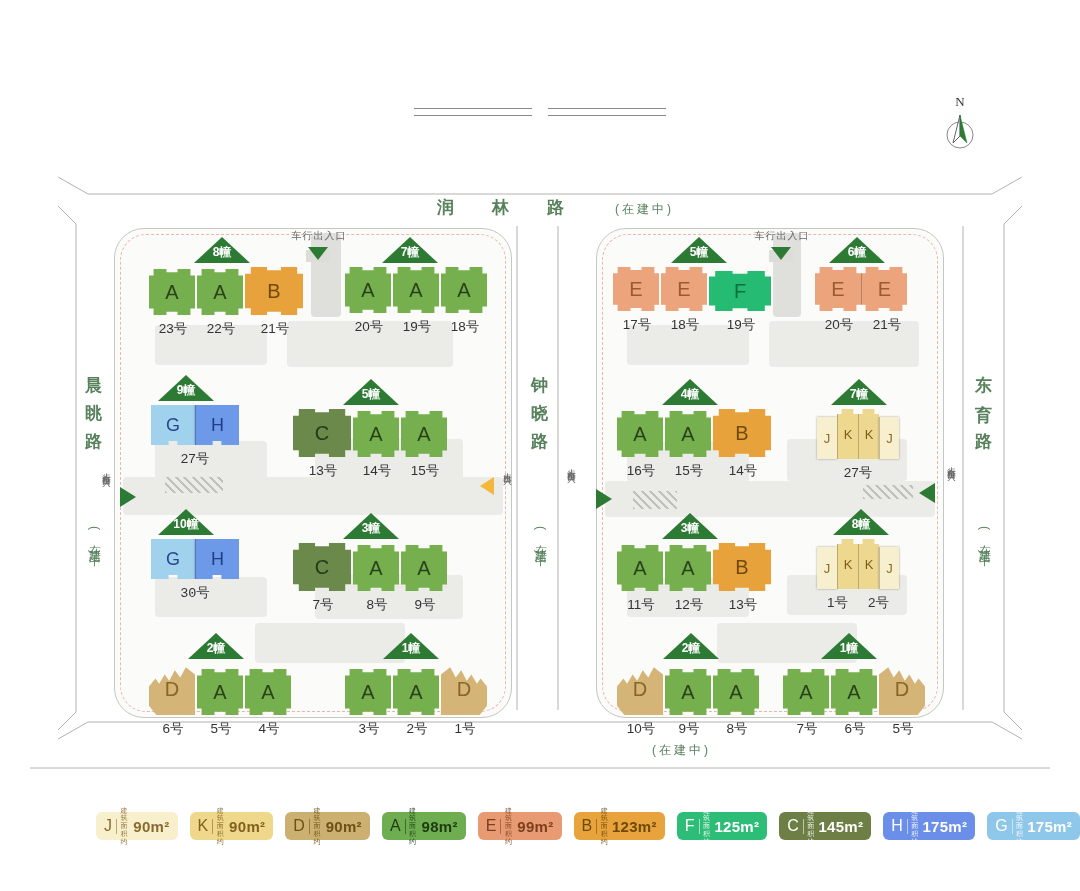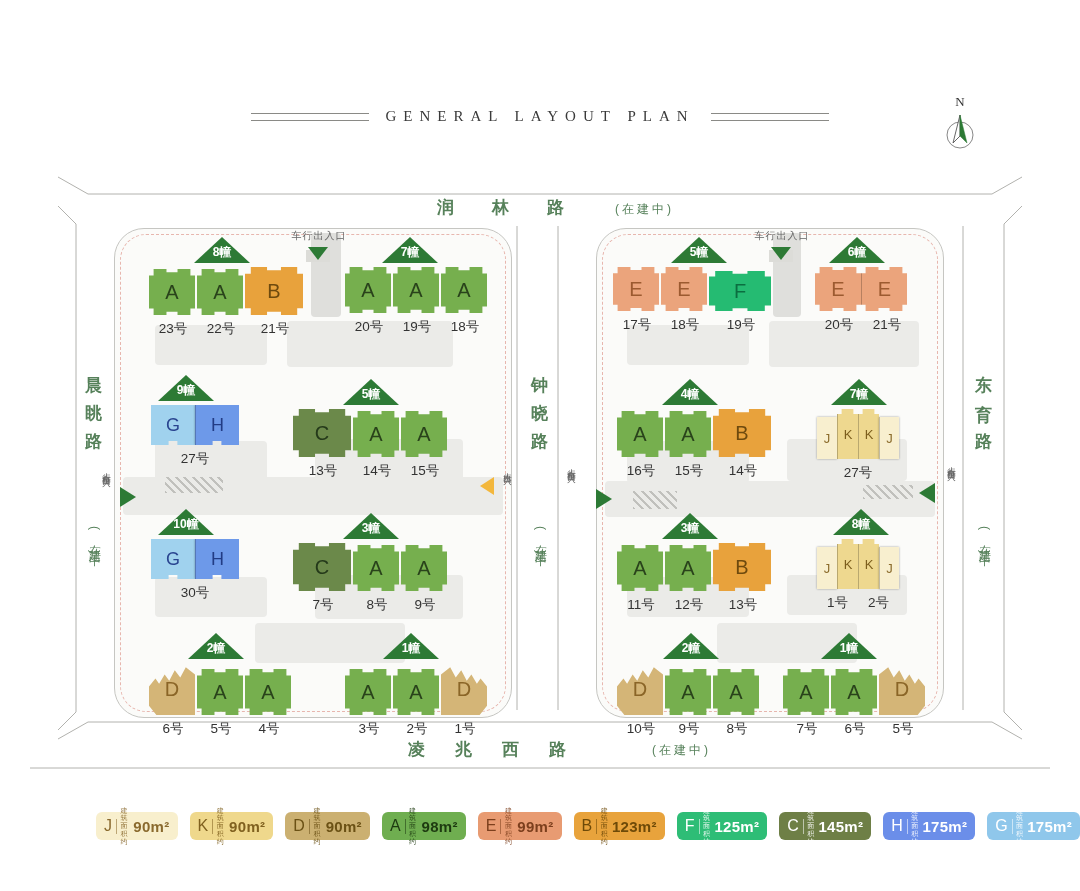--- a/index.html
+++ b/index.html
@@ -80,21 +80,20 @@
   .watermark{position:absolute;right:2px;top:854px;font-size:28px;font-weight:700;color:#fff;
              text-shadow:2px 2px 2px rgba(70,70,70,.6),-1px -1px 1px rgba(140,140,140,.35),1px -1px 1px rgba(120,120,120,.3);}
 </style>
 </head>
 <body>
 
 <div class="page">
 
   <div class="subtitle-row">
     <div class="dbl-line"></div>
-    <div class="subtitle">GENERAL LAYOUT PLAN</div>
     <div class="dbl-line"></div>
   </div>
 
   <div class="north">
     <span class="n-label">N</span>
     <svg width="38" height="42" viewBox="0 0 38 42">
       <circle cx="19" cy="24" r="13" fill="none" stroke="#888" stroke-width="1"></circle>
       <polygon points="19,4 12,32 19,25" fill="#ffffff" stroke="#555" stroke-width="0.9"></polygon>
       <polygon points="19,4 26,32 19,25" fill="#2d7a35" stroke="#2d7a35" stroke-width="0.5"></polygon>
     </svg>
@@ -117,21 +116,20 @@
       <line x1="30" y1="608" x2="1050" y2="608"></line>
       <line x1="517" y1="66" x2="517" y2="550"></line>
       <line x1="558" y1="66" x2="558" y2="550"></line>
       <line x1="963" y1="66" x2="963" y2="550"></line>
     </g>
   </svg>
 
   <div class="road-h" style="left:437px;top:196px;letter-spacing:38px;">润林路</div>
   <div class="road-status-h" style="left:615px;top:201px;">(在建中)</div>
 
-  <div class="road-h" style="left:408px;top:738px;letter-spacing:30px;">凌兆西路</div>
   <div class="road-status-h" style="left:652px;top:742px;">(在建中)</div>
 
   <div class="road-v" style="left:82px;top:362px;">晨眺路</div>
   <div class="road-status-v" style="left:86px;top:526px;">(在建中)</div>
 
   <div class="road-v" style="left:528px;top:362px;">钟晓路</div>
   <div class="road-status-v" style="left:532px;top:526px;">(在建中)</div>
 
   <div class="road-v" style="left:972px;top:362px;">东育路</div>
   <div class="road-status-v" style="left:976px;top:526px;">(在建中)</div>
@@ -226,21 +224,21 @@
           <div class="marker" style="left: 7px;">10幢</div>
           <div class="units joined gh">
             <div class="unit u-G" style="width: 44px; height: 40px; background: rgb(160, 210, 238);">
               <span style="color: rgb(42, 69, 144);">G</span>
             </div>
             <div class="unit u-H" style="width: 44px; height: 40px; background: rgb(109, 153, 233);">
               <span style="color: rgb(34, 60, 133);">H</span>
             </div>
           </div>
           <div class="nums">
-            <span style="width: 88px;">30号</span>
+            <span style="width: 88px; font-family: Liberation Mono, monospace;">30号</span>
           </div>
         </div>
         <div class="group" style="left: 178px; top: 284px;">
           <div class="marker" style="left: 50px;">3幢</div>
           <div class="units">
             <div class="unit u-C clip-std" style="width: 58px; height: 48px; background: rgb(107, 137, 74);">
               <span style="color: rgb(36, 57, 26);">C</span>
             </div>
             <div class="unit u-A clip-std" style="width: 46px; height: 46px; background: rgb(118, 175, 78);">
               <span style="color: rgb(41, 66, 27);">A</span>

